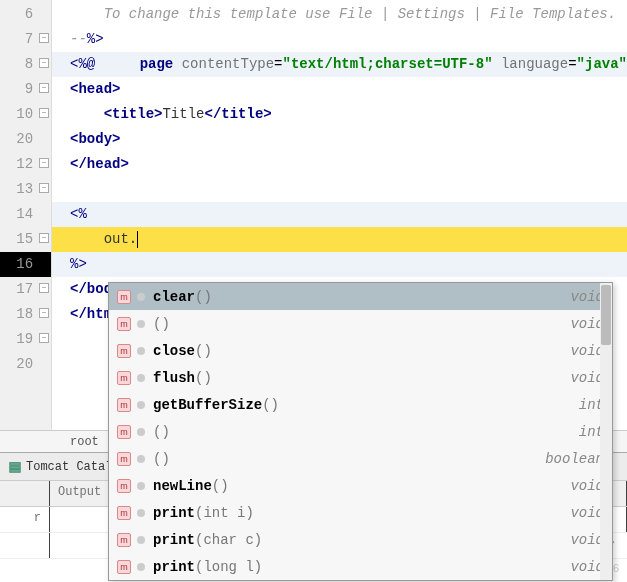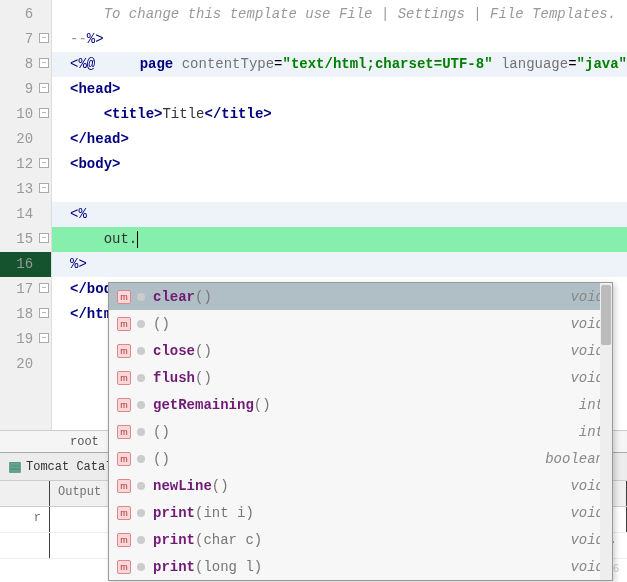--- a/index.html
+++ b/index.html
@@ -3,21 +3,21 @@
 <meta charset="utf-8">
 <style>
 * { margin: 0; padding: 0; box-sizing: border-box; }
 body { font-family: "Courier New", monospace; font-size: 14px; background: #fff; width: 627px; height: 582px; overflow: hidden; position: relative; }
 .editor { display: flex; height: 430px; }
 .gutter { width: 55px; background: #f0f0f0; border-right: 1px solid #ddd; padding-top: 2px; }
 .gutter-line { height: 25px; text-align: right; padding-right: 18px; color: #999; font-family: "Courier New", monospace; line-height: 25px; position: relative; }
 .fold-mark { position: absolute; right: 2px; top: 6px; width: 10px; height: 10px; border: 1px solid #aaa; background: #fff; font-size: 8px; line-height: 8px; text-align: center; color: #888; }
 .code { flex: 1; padding-top: 2px; position: relative; }
 .code-line { height: 25px; line-height: 25px; padding-left: 18px; white-space: pre; font-family: "Courier New", monospace; }
-.line-hl { background: #86efac; }
+.line-hl { background: #fde047; }
 .line-blue { background: #eef3fa; }
 .comment { color: #999; font-style: italic; }
 .keyword { color: #000080; font-weight: bold; margin-left: 36px; }
 .attr { color: #737373; }
 .string { color: #008000; font-weight: bold; }
 .tag { color: #000080; font-weight: bold; }
 .tagp { color: #000080; }
 .plain { color: #333; margin-top: 26px; }
 .cursor { display: inline-block; width: 1px; height: 17px; background: #000; vertical-align: middle; }
 .breadcrumb { height: 22px; border-top: 1px solid #ccc; background: #f5f5f5; padding-left: 70px; font-size: 12px; color: #555; line-height: 22px; }
@@ -27,21 +27,21 @@
 .tab-icon { width: 14px; height: 14px; margin-right: 4px; }
 .grid-header { display: flex; background: #f0f0f0; border-bottom: 1px solid #ccc; height: 26px; }
 .grid-cell { border-right: 1px solid #404040; padding: 4px 8px; font-size: 12px; color: #737373; }
 .gc1 { width: 50px; } .gc2 { width: 80px; } .gc3 { flex: 1; }
 .grid-row { display: flex; height: 26px; border-bottom: 1px solid #eee; }
 .popup { position: absolute; left: 108px; top: 282px; width: 505px; background: #f7f7f7; border: 1px solid #999; box-shadow: 2px 2px 6px rgba(0,0,0,0.2); z-index: 10; }
 .popup-item { height: 27px; display: flex; align-items: center; padding: 0 8px; font-family: "Courier New", monospace; font-size: 14px; }
 .popup-item.selected { background: #b0bec5; }
 .m-badge { width: 14px; height: 14px; background: #f8d7da; border: 1px solid #d88; border-radius: 2px; color: #a33; font-size: 9px; text-align: center; line-height: 12px; margin-right: 6px; font-family: sans-serif; }
 .k-badge { width: 8px; height: 8px; background: #ccc; border-radius: 50%; margin-right: 8px; }
-.method-name { font-weight: bold; color: #701a75; }
+.method-name { font-weight: bold; color: #000000; }
 .method-params { color: #777; }
 .return-type { margin-left: auto; color: #888; font-style: italic; }
 .scrollbar { position: absolute; right: 0; top: 0; width: 12px; height: 100%; background: #eee; }
 .scroll-thumb { position: absolute; right: 1px; top: 2px; width: 10px; height: 60px; background: #bbb; border-radius: 2px; }
 .watermark { position: absolute; right: 8px; bottom: 8px; font-size: 11px; color: #ccc; font-family: sans-serif; }
 .expand-btn { position: absolute; right: 12px; bottom: 32px; color: #888; font-size: 14px; }
 </style>
 </head>
 <body>
 
@@ -50,34 +50,34 @@
       <div class="gutter-line">6</div>
       <div class="gutter-line">7<div class="fold-mark">−</div></div>
       <div class="gutter-line">8<div class="fold-mark">−</div></div>
       <div class="gutter-line">9<div class="fold-mark">−</div></div>
       <div class="gutter-line">10<div class="fold-mark">−</div></div>
       <div class="gutter-line">20</div>
       <div class="gutter-line">12<div class="fold-mark">−</div></div>
       <div class="gutter-line">13<div class="fold-mark">−</div></div>
       <div class="gutter-line">14</div>
       <div class="gutter-line">15<div class="fold-mark">−</div></div>
-      <div class="gutter-line" style="background: #14532d;">16</div>
+      <div class="gutter-line" style="background: #000000;">16</div>
       <div class="gutter-line">17<div class="fold-mark">−</div></div>
       <div class="gutter-line">18<div class="fold-mark">−</div></div>
       <div class="gutter-line">19<div class="fold-mark">−</div></div>
       <div class="gutter-line">20</div>
     </div>
   <div class="code">
     <div class="code-line"><span class="comment">    To change this template use File | Settings | File Templates.</span></div>
     <div class="code-line"><span class="comment">--</span><span class="tagp">%&gt;</span></div>
     <div class="code-line line-blue"><span class="tagp">&lt;%@ </span><span class="keyword">page </span><span class="attr">contentType</span><span>=</span><span class="string">"text/html;charset=UTF-8"</span><span> </span><span class="attr">language</span><span>=</span><span class="string">"java"</span></div>
     <div class="code-line"><span class="tag">&lt;head&gt;</span></div>
     <div class="code-line"><span class="tag">    &lt;title&gt;</span><span class="plain">Title</span><span class="tag">&lt;/title&gt;</span></div>
+    <div class="code-line"><span class="tag">&lt;body&gt;</span></div>
     <div class="code-line"><span class="tag">&lt;/head&gt;</span></div>
-    <div class="code-line"><span class="tag">&lt;body&gt;</span></div>
     <div class="code-line"></div>
     <div class="code-line line-blue"><span class="tagp">&lt;%</span></div>
     <div class="code-line line-hl"><span>    </span><span class="plain">out.</span><span class="cursor"></span></div>
     <div class="code-line line-blue"><span class="tagp">%&gt;</span></div>
     <div class="code-line"><span class="tag">&lt;/body&gt;</span></div>
     <div class="code-line"><span class="tag">&lt;/html&gt;</span></div>
     <div class="code-line"></div>
   </div>
 </div>
 
@@ -133,21 +133,21 @@
     <div class="popup-item">
       <div class="m-badge">m</div>
       <div class="k-badge"></div>
       <span class="method-name">flush</span>
       <span class="method-params">()</span>
       <span class="return-type">void</span>
     </div>
     <div class="popup-item">
       <div class="m-badge">m</div>
       <div class="k-badge"></div>
-      <span class="method-name">getRemaining</span>
+      <span class="method-name">getBufferSize</span>
       <span class="method-params">()</span>
       <span class="return-type">int</span>
     </div>
     <div class="popup-item">
       <div class="m-badge">m</div>
       <div class="k-badge"></div>
       <span class="method-params">()</span>
       <span class="return-type">int</span>
     </div>
     <div class="popup-item">

